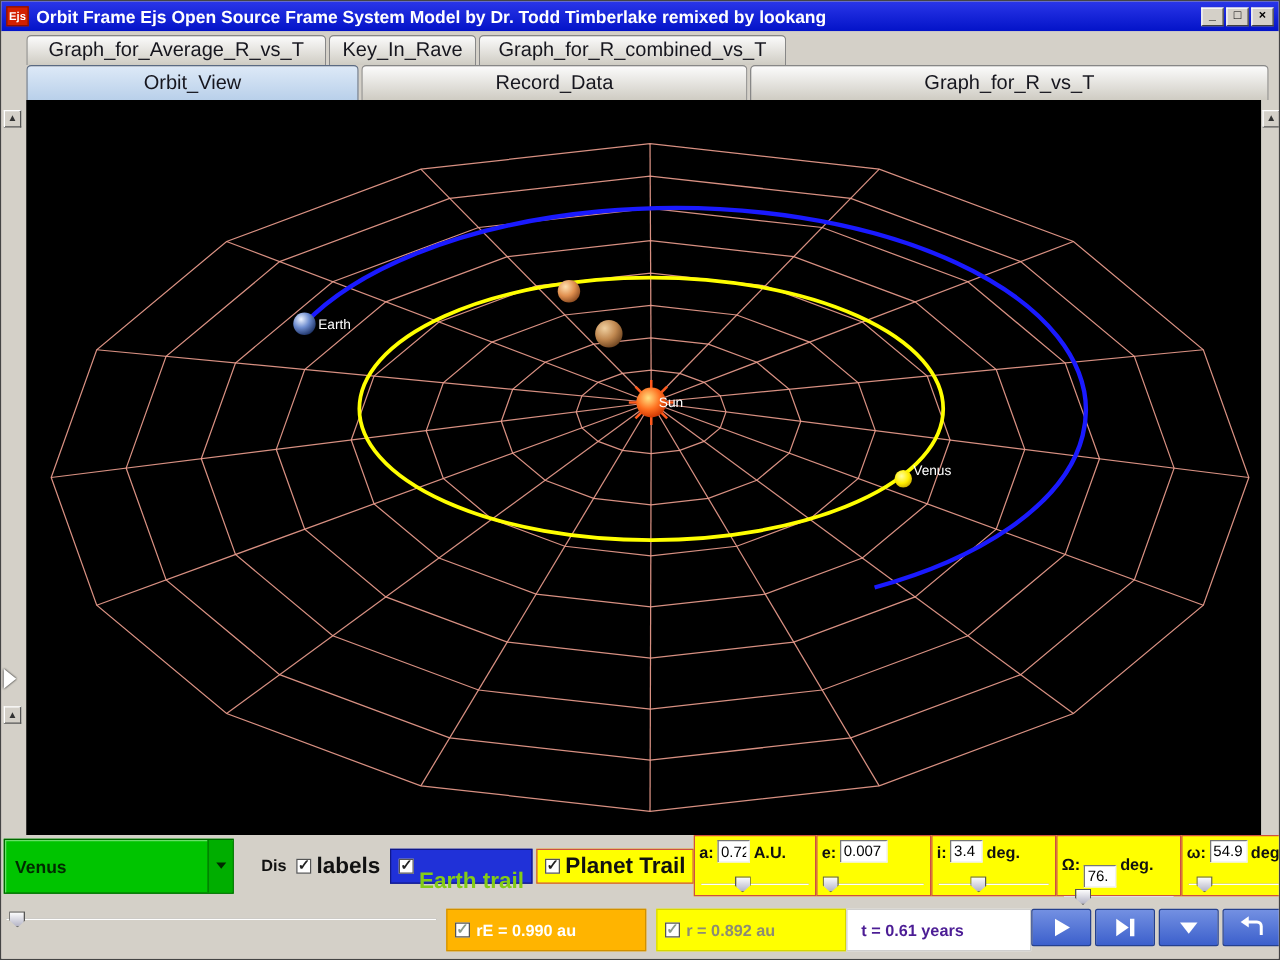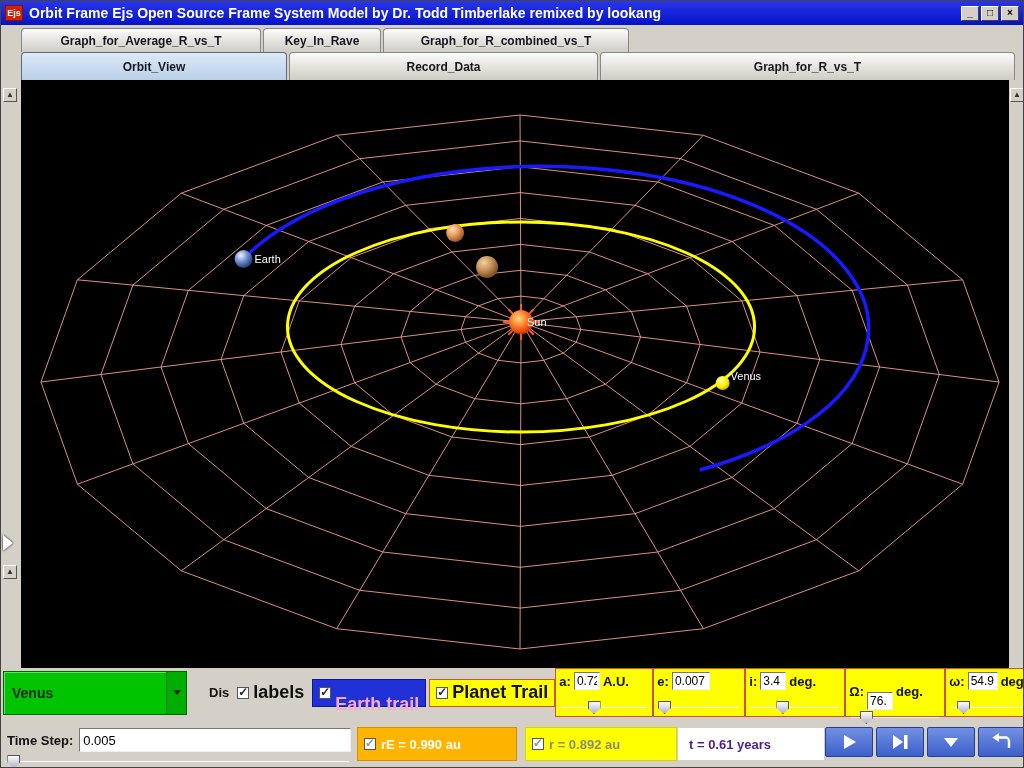--- a/index.html
+++ b/index.html
@@ -10,21 +10,21 @@
   .titlebar{height:24px;background:linear-gradient(#2a36e8,#0313c8);display:flex;align-items:center;padding:0 4px;}
   .app-icon{width:18px;height:16px;background:#d22000;color:#fff;font-size:9px;font-weight:bold;display:flex;align-items:center;justify-content:center;border:1px solid #8a1000;margin-right:6px;flex:none;}
   .title{flex:1;color:#fff;font-weight:bold;font-size:14px;white-space:nowrap;overflow:hidden;}
   .winbtns{display:flex;gap:2px;flex:none;}
   .wbtn{width:18px;height:15px;background:#d4d0c8;border:1px solid;border-color:#fff #404040 #404040 #fff;font-size:10px;line-height:10px;font-weight:bold;color:#000;padding:0;font-family:"Liberation Sans",sans-serif;cursor:default;}
 
   
   .tabrow{display:flex;align-items:flex-end;padding-left:20px;background:#d4d0c8;}
   .tabrow1{height:27px;padding-top:3px;}
   .tabrow2{height:28px;}
-  .tab{height:24px;display:flex;align-items:center;justify-content:center;font-size:12px;font-weight:bold;color:#16161e;border:1px solid #878787;border-bottom:none;border-radius:4px 4px 0 0;background:linear-gradient(#fbfbfb,#cfccc3);margin-right:2px;padding:0 6px;overflow:hidden;white-space:nowrap;}
+  .tab{height:24px;display:flex;align-items:center;justify-content:center;font-size:16px;font-weight:normal;color:#16161e;border:1px solid #878787;border-bottom:none;border-radius:4px 4px 0 0;background:linear-gradient(#fbfbfb,#cfccc3);margin-right:2px;padding:0 6px;overflow:hidden;white-space:nowrap;}
   .tabrow2 .tab{height:28px;}
   .tab.selected{background:linear-gradient(#dde9f7,#b9d0ea);border-color:#5a6a82;}
 
   
   .viewport{display:flex;height:588px;}
   .gutter{position:relative;background:#d4d0c8;}
   .gutter-l{width:20px;}
   .gutter-r{width:14px;}
   .scene{width:990px;height:100%;background:#000;position:relative;}
   .scene svg{display:block;width:100%;height:100%;}
@@ -45,21 +45,21 @@
   .combo-btn{width:20px;border-left:1px solid #007700;background:#00ae00;display:flex;align-items:center;justify-content:center;}
   .arr-down{width:0;height:0;border-left:4px solid transparent;border-right:4px solid transparent;border-top:5px solid #002a00;}
   .dis-label{margin-left:22px;font-size:13px;font-weight:bold;color:#111;}
   .cbgroup{display:flex;align-items:center;margin-left:8px;flex:none;}
   .cb{width:12px;height:12px;background:#fff;border:1px solid #555;position:relative;flex:none;}
   .cb .tick{display:none;position:absolute;left:0;top:-3px;font-size:12px;font-weight:bold;color:#222;}
   .cb.checked .tick{display:block;}
   .cb.dim .tick{color:#8a9a8a;}
   .cb-label{margin-left:4px;font-size:18px;font-weight:bold;color:#111;white-space:nowrap;}
   .panel-earth{margin-left:8px;height:28px;background:#2031d8;border:1px solid #101888;display:flex;align-items:center;padding:0 6px;flex:none;}
-  .panel-earth .cb-label{color:#f9a8d4;margin-top:24px;}
+  .panel-earth .cb-label{color:#84cc16;margin-top:24px;}
   .panel-planet{margin-left:3px;height:28px;background:#ffff00;border:1px solid #cf5040;display:flex;align-items:center;padding:0 6px;flex:none;}
   .params{margin-left:auto;display:flex;height:49px;flex:none;}
   .pgroup{background:#ffff00;border:1px solid #cf5040;padding:3px 3px 1px 3px;display:flex;flex-direction:column;justify-content:space-between;}
   .prow{display:flex;align-items:center;gap:3px;}
   .plabel,.punit{font-size:13px;font-weight:bold;color:#111;white-space:nowrap;}
   .pinput{height:18px;min-width:0;border:1px solid #777;border-right-color:#f0f0f0;border-bottom-color:#f0f0f0;background:#fff;font-size:12px;font-family:"Liberation Sans",sans-serif;padding:0 2px;}
   .slider{position:relative;height:15px;}
   .slider .track{position:absolute;left:2px;right:2px;top:7px;height:1px;background:#777;border-bottom:1px solid #fff;}
   .sthumb{position:absolute;top:1px;width:13px;height:13px;margin-left:-6px;background:linear-gradient(#fdfdfd,#b4b4c6);border:1px solid #555;clip-path:polygon(0 0,100% 0,100% 55%,50% 100%,0 55%);}
 
@@ -285,24 +285,20 @@
         <div class="slider">
           <span class="track"></span>
           <span class="sthumb" style="left: 13%;"></span>
         </div>
       </div>
     </div>
   </div>
 
   <div class="crow2">
     <div class="tsgroup">
-      <div class="ts-top">
-        <span class="ts-label">Time Step:</span>
-        <input class="ts-input" value="0.005" style="">
-      </div>
       <div class="slider ts-slider">
         <span class="track"></span>
         <span class="sthumb" style="left: 3%;"></span>
       </div>
     </div>
 
     <div class="ropanel ro-orange">
       <span class="cb dim checked">
           <span class="tick">✓</span>
         </span>

